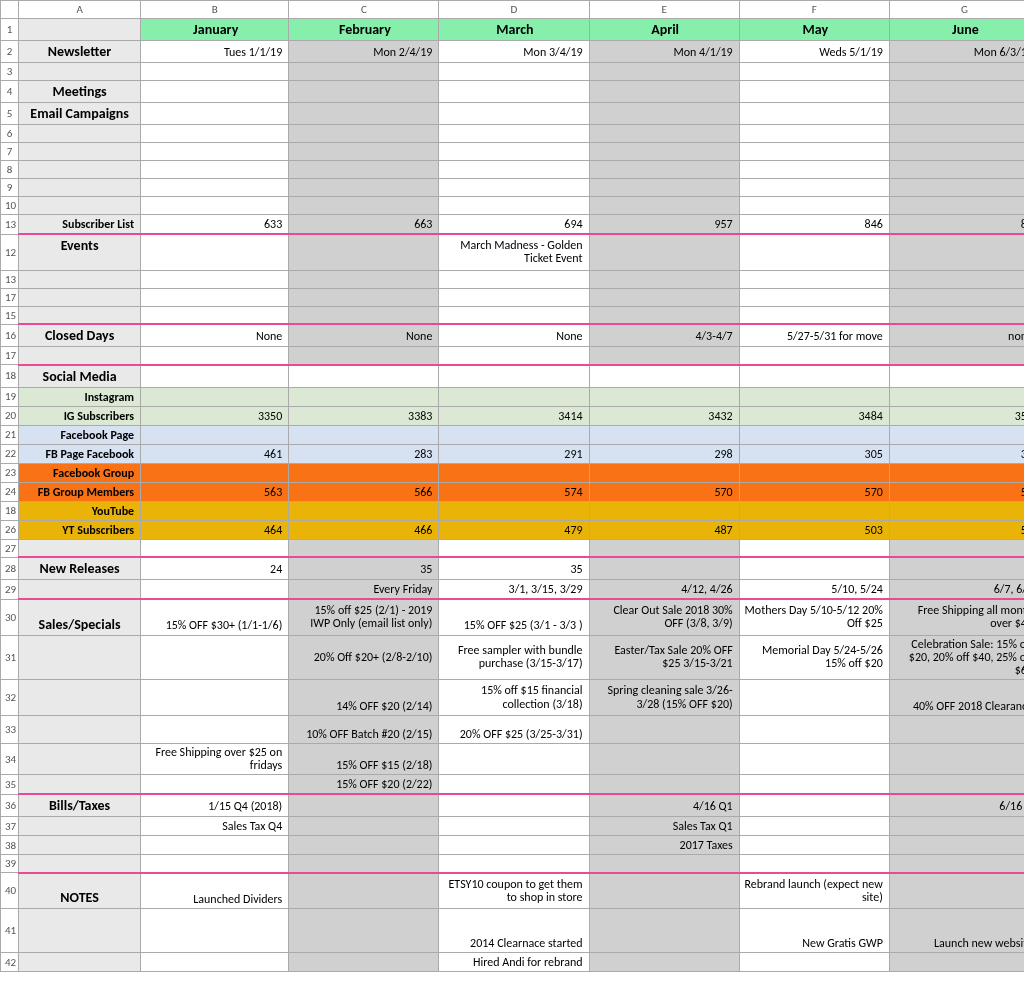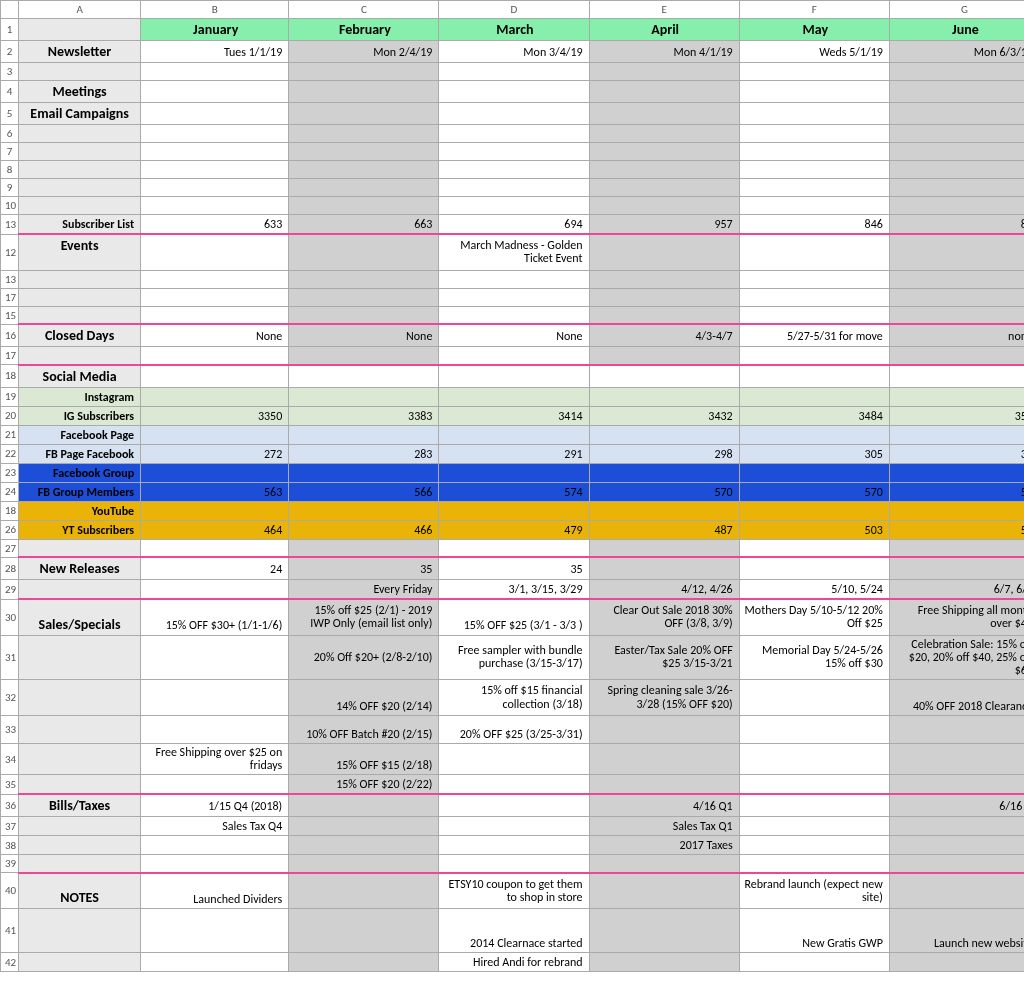--- a/index.html
+++ b/index.html
@@ -13,21 +13,21 @@
 .labelcell.big{font-size:14px;text-align:center;padding-left:6px}
 .monthhead{background:#86efac;font-weight:bold;font-size:14px;text-align:center;padding-left:6px}
 .gray{background:#d0d0d0}
 .val{text-align:right;padding-right:6px}
 .wrap{white-space:normal;line-height:1.1}
 .h28{height:28px}
 .h36{height:36px}
 .h44{height:44px}
 .ig{background:#dbe8d4}
 .fbp{background:#d6e1f1}
-.fbg{background:#1d4ed8}
+.fbg{background:#f97316}
 .yt{background:#eab308}
 .thickb{border-bottom:2px solid #ec4899}
 .colA{width:122px}
 .colB{width:148px}
 .colC,.colD,.colE,.colF,.colG{width:150px}
 </style>
 </head>
 <body>
 
 <div class="sheet">
@@ -275,21 +275,21 @@
           <td class="fbp"></td>
           <td class="fbp"></td>
           <td class="fbp"></td>
           <td class="fbp"></td>
           <td class="fbp"></td>
         </tr>
 
 <tr>
           <th class="rowhead">22</th>
 <td class="labelcell fbp">FB Page Facebook</td>
-<td class="val fbp">272</td>
+<td class="val fbp">461</td>
           <td class="val fbp">283</td>
           <td class="val fbp">291</td>
           <td class="val fbp">298</td>
           <td class="val fbp">305</td>
           <td class="val fbp">31</td>
         </tr>
 
 <tr>
           <th class="rowhead">23</th>
 <td class="labelcell fbg">Facebook Group</td>
@@ -378,21 +378,21 @@
 <td class="val gray wrap">Free Shipping all month over $40</td>
         </tr>
 
 <tr class="h36">
           <th class="rowhead">31</th>
 <td class="labelcell"></td>
 <td class="val"></td>
 <td class="val gray wrap">20% Off $20+ (2/8-2/10)</td>
 <td class="val wrap">Free sampler with bundle purchase (3/15-3/17)</td>
 <td class="val gray wrap">Easter/Tax Sale 20% OFF $25 3/15-3/21</td>
-<td class="val wrap">Memorial Day 5/24-5/26 15% off $30</td>
+<td class="val wrap">Memorial Day 5/24-5/26 15% off $20</td>
 <td class="val gray wrap">Celebration Sale: 15% off $20, 20% off $40, 25% off $60</td>
         </tr>
 
 <tr class="h36">
           <th class="rowhead">32</th>
 <td class="labelcell"></td>
           <td></td>
 <td class="val gray wrap" style="vertical-align:bottom">14% OFF $20 (2/14)</td>
 <td class="val wrap">15%  off $15 financial collection (3/18)</td>
 <td class="val gray wrap">Spring cleaning sale 3/26-3/28 (15% OFF $20)</td>

